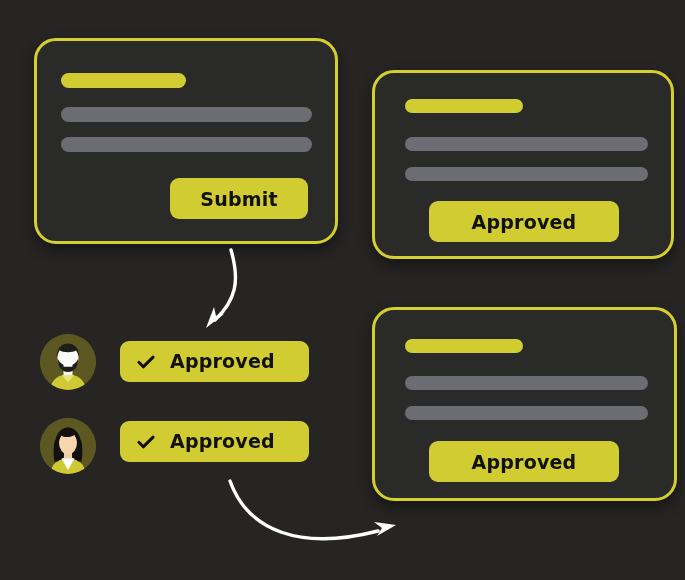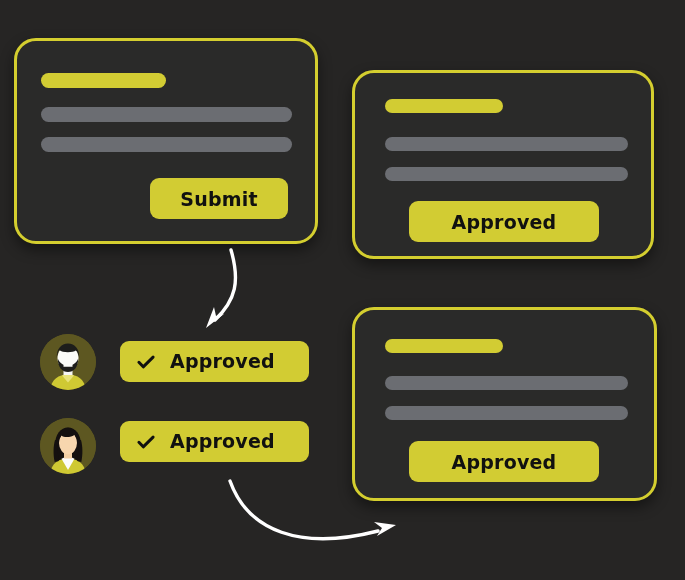--- a/index.html
+++ b/index.html
@@ -24,20 +24,21 @@
   }
 
   
   .card {
     position: absolute;
     background: #2a2a29;
     border: 3px solid #d4ce2f;
     border-radius: 22px;
     box-sizing: border-box;
     box-shadow: 0 6px 14px rgba(0,0,0,0.45);
+    margin-left: 20px;
   }
   .card-1 { left: 14px;  top: 38px;  width: 304px; height: 206px; }
   .card-2 { left: 352px; top: 70px;  width: 302px; height: 189px; }
   .card-3 { left: 352px; top: 307px; width: 305px; height: 194px; }
 
   .title-bar {
     position: absolute;
     background: #d2cc33;
     border-radius: 999px;
   }

